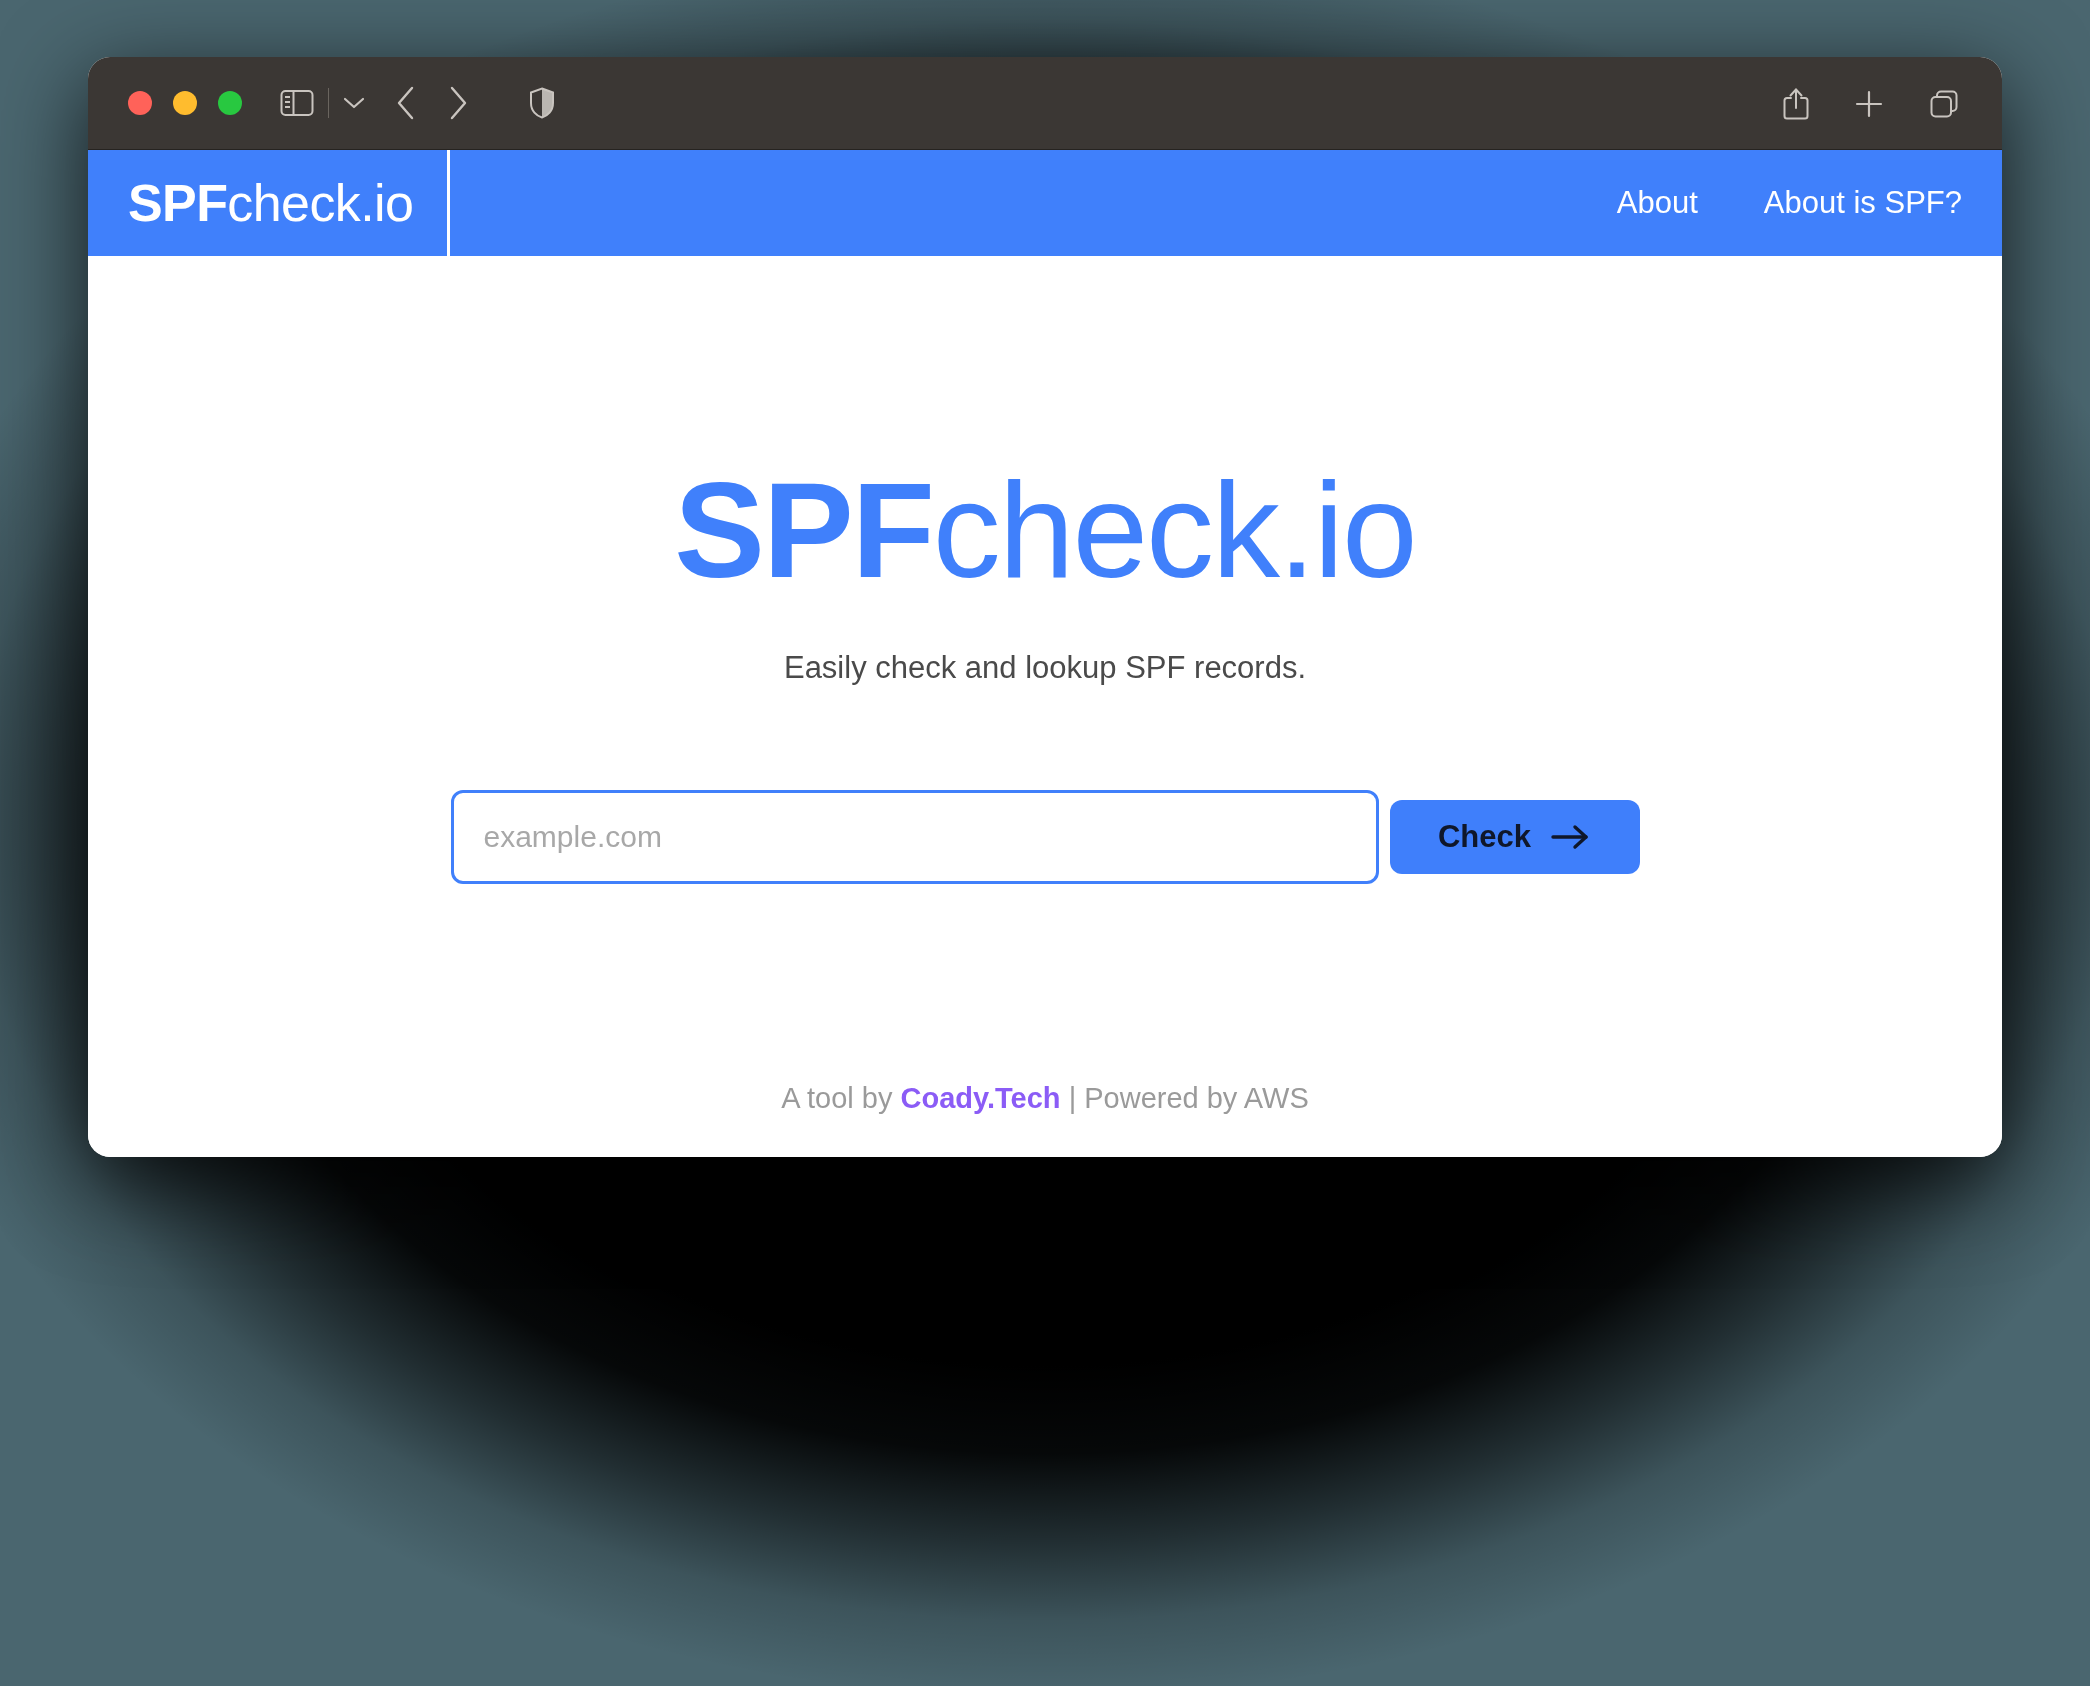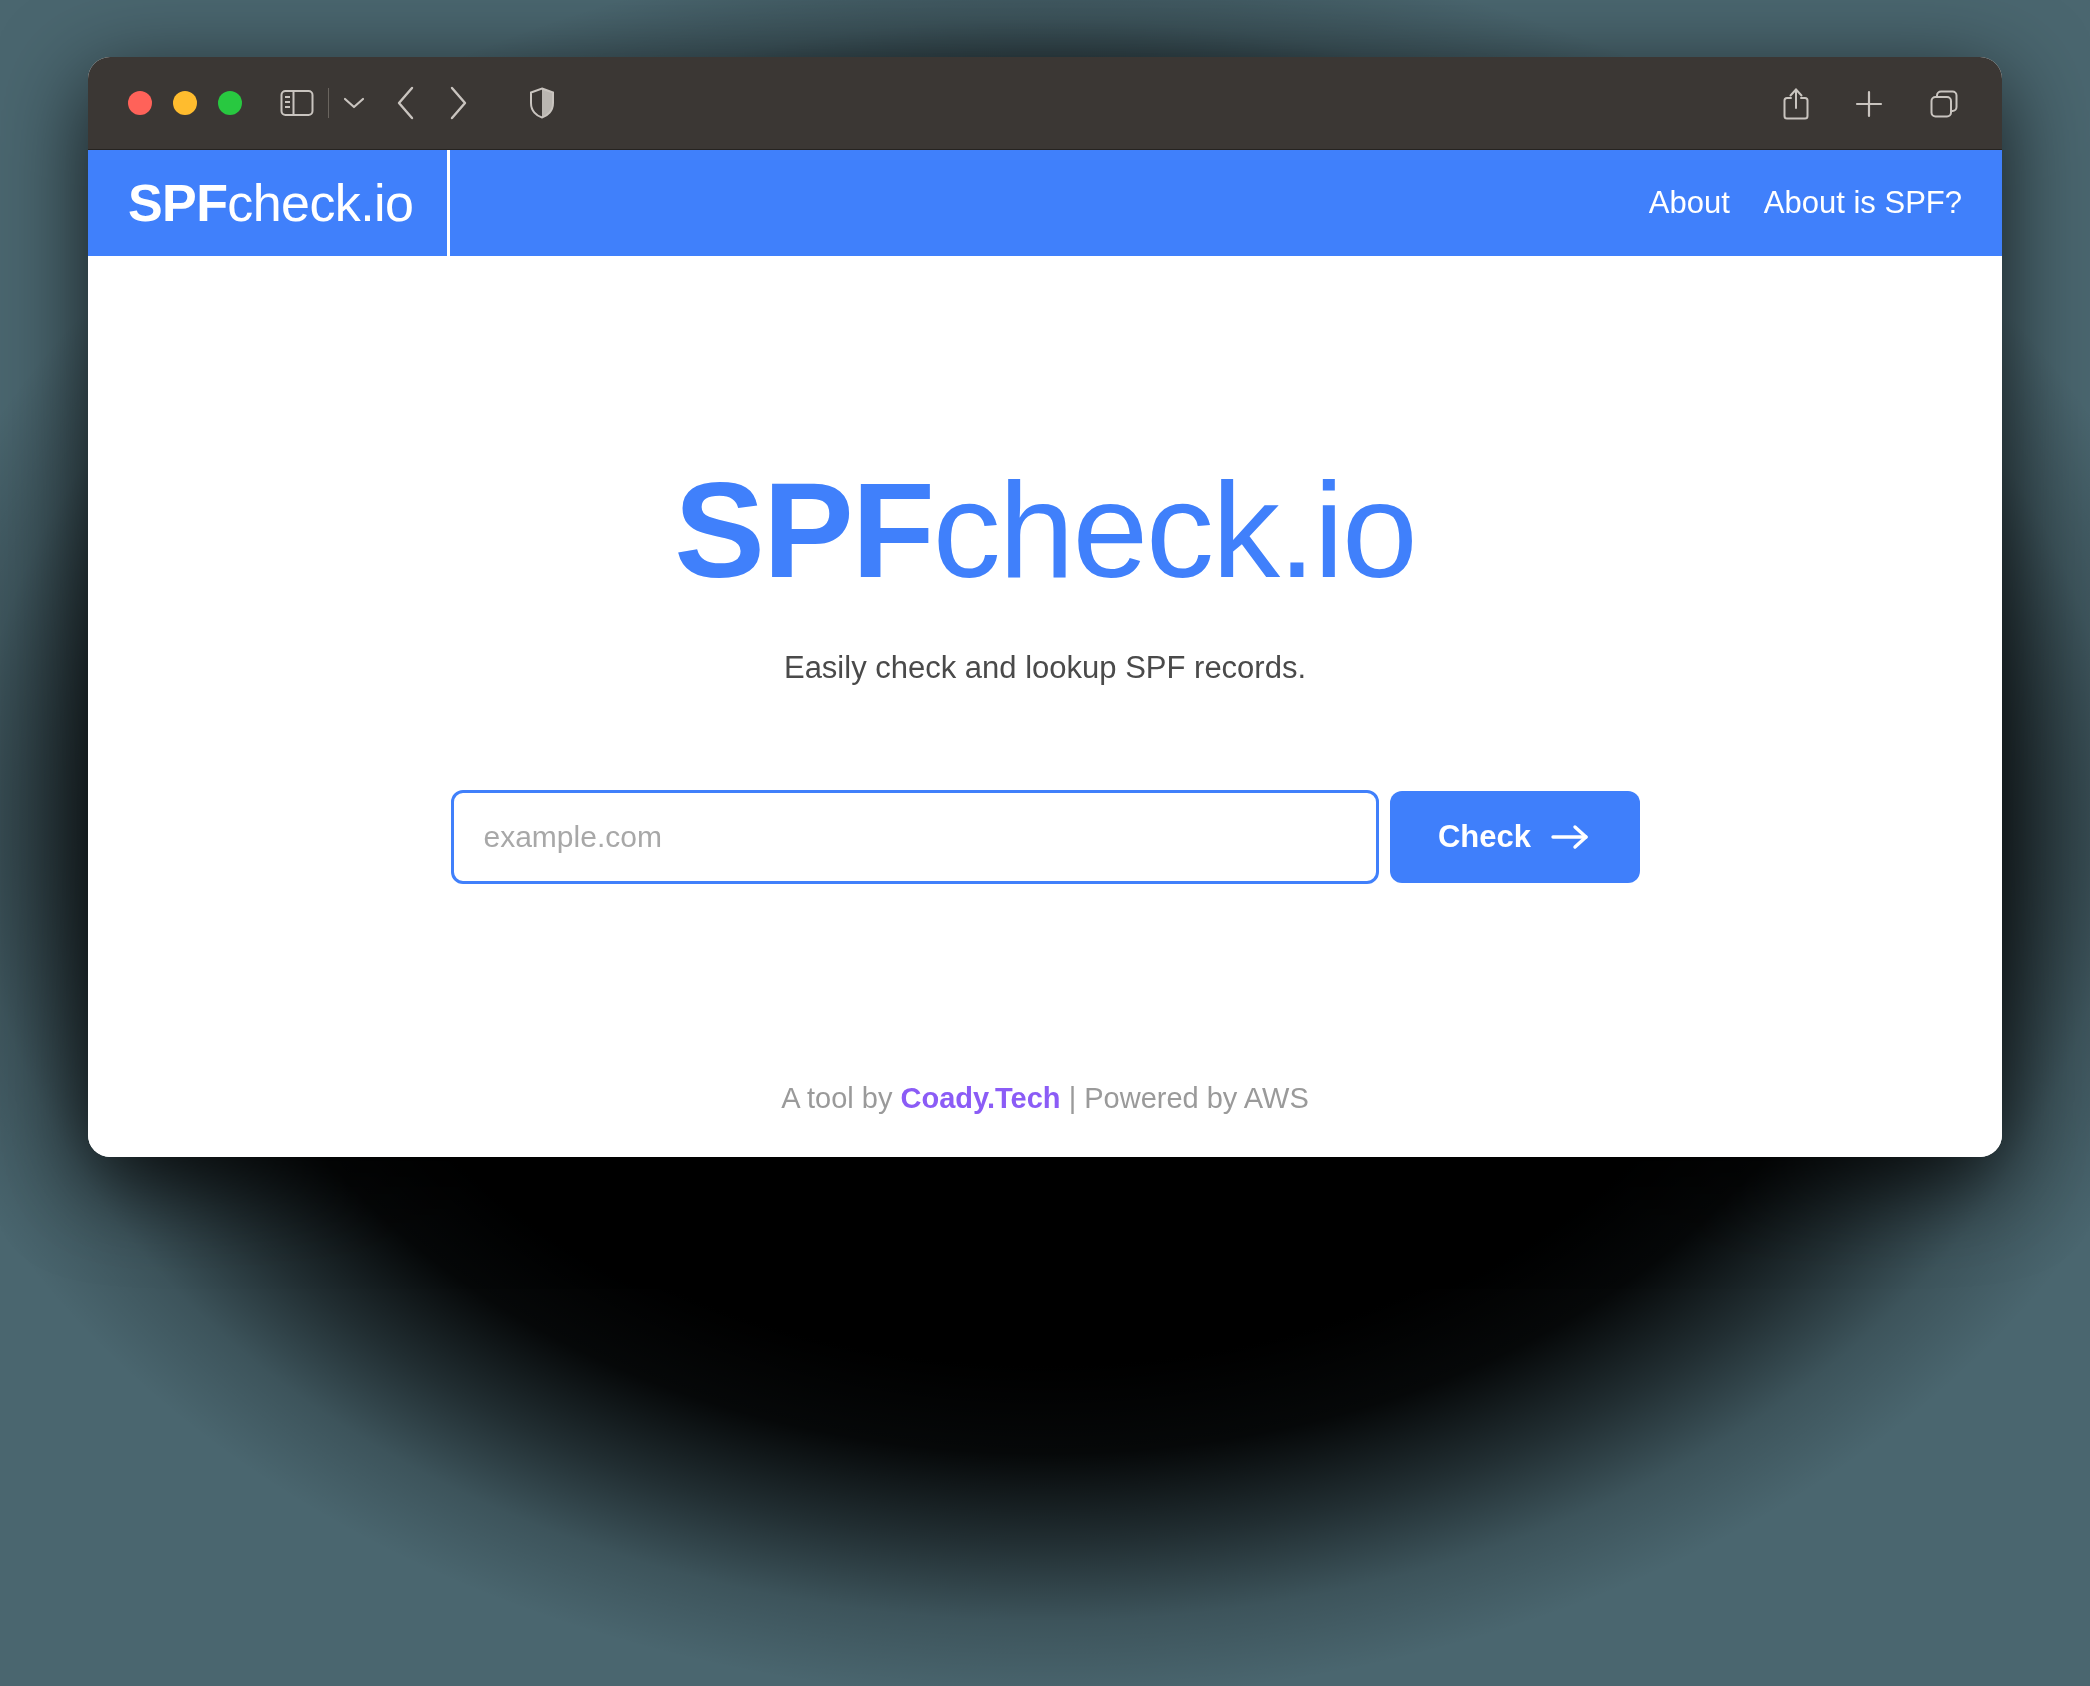--- a/index.html
+++ b/index.html
@@ -151,21 +151,21 @@
     line-height: 1;
     white-space: nowrap;
   }
   .brand .b1 { font-weight: 800; }
   .brand .b2 { font-weight: 500; }
 
   .site-nav {
     margin-left: auto;
     display: flex;
     align-items: center;
-    gap: 34px;
+    gap: 66px;
     padding-right: 40px;
   }
   .nav-link {
     color: #ffffff;
     font-size: 31px;
     font-weight: 400;
     text-decoration: none;
     white-space: nowrap;
   }
 
@@ -211,26 +211,26 @@
     background: #ffffff;
     padding: 0 30px;
     font-family: "Liberation Sans", sans-serif;
     font-size: 30px;
     color: #333333;
     outline: none;
   }
   .domain-input::placeholder { color: #a8a8a8; }
 
   .check-button {
-    height: 92px;
+    height: 74px;
     min-width: 250px;
     background: #3f7ffb;
     border: none;
     border-radius: 12px;
-    color: #ffffff;
+    color: #0f172a;
     font-family: "Liberation Sans", sans-serif;
     font-size: 31px;
     font-weight: 700;
     display: flex;
     align-items: center;
     justify-content: center;
     gap: 20px;
     cursor: pointer;
     padding: 0 34px;
   }

